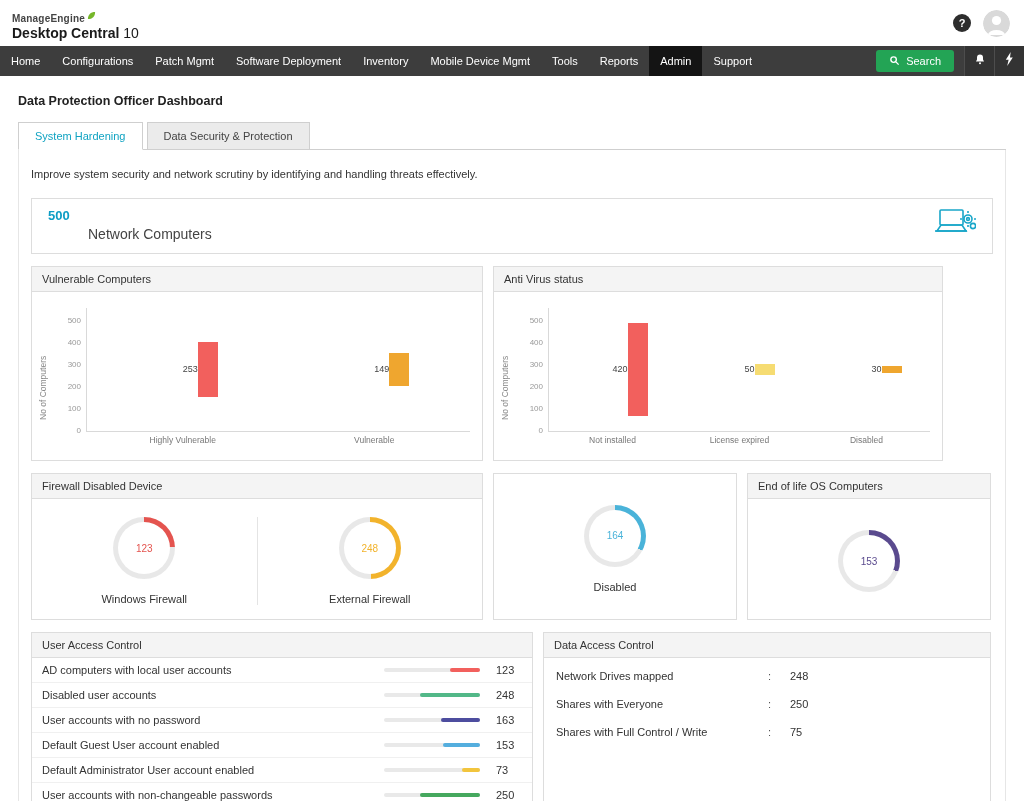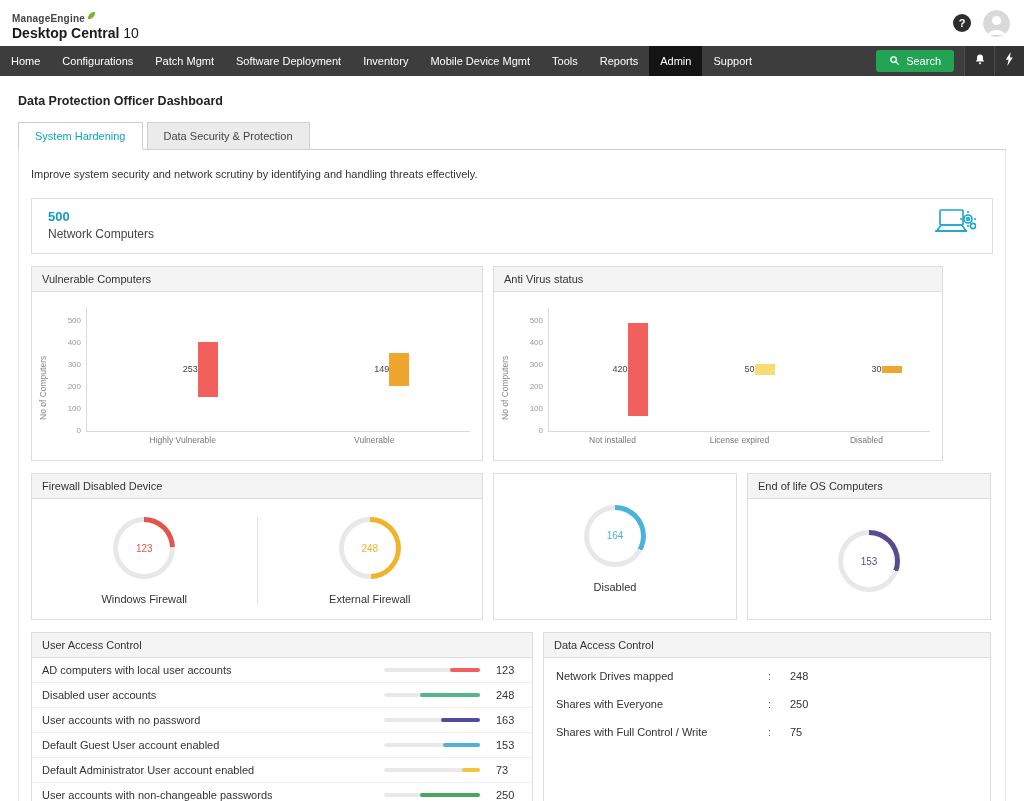--- a/index.html
+++ b/index.html
@@ -28,21 +28,21 @@
   .content { padding:10px 18px 0; }
   .page-title { font-size:12.5px; font-weight:bold; color:#222; margin:8px 0 14px; }
   .tabbar { display:flex; border-bottom:1px solid #cfcfcf; }
   .tab { font-size:11px; padding:7px 16px; border:1px solid #cfcfcf; background:#ebebeb; color:#444; margin-right:4px; margin-bottom:-1px; border-bottom:1px solid #cfcfcf; cursor:pointer;text-align:right; }
   .tab.active { background:#fff; color:#10a3c2; border-bottom-color:#fff; }
   .panel { border:1px solid #e6e6e6; border-top:none; padding:14px 12px 16px; }
   .desc { font-size:11px; color:#333; margin:4px 0 18px; }
 
   .summary-card { border:1px solid #ddd; padding:8px 16px 10px; display:flex; justify-content:space-between; align-items:center; margin-bottom:12px; }
   .summary-count { color:#0d9dc5; font-weight:bold; font-size:13px; }
-  .summary-label { font-size:12px; color:#444; margin-top:3px; }
+  .summary-label { font-size:14px; color:#444; margin-top:3px;margin-left:40px; }
 
   .cards-row { display:grid; gap:10px; margin-bottom:12px; }
   .row1 { grid-template-columns:452px 450px; }
   .row2 { grid-template-columns:452px 244px 244px; }
   .row3 { grid-template-columns:502px 448px; margin-bottom:4px; }
 
   .card { border:1px solid #ddd; background:#fff; display:flex; flex-direction:column; }
   .card-head { background:#f4f4f4; border-bottom:1px solid #ddd; font-size:11px; color:#333; padding:6px 10px; }
   .card-body { flex:1; }
 

